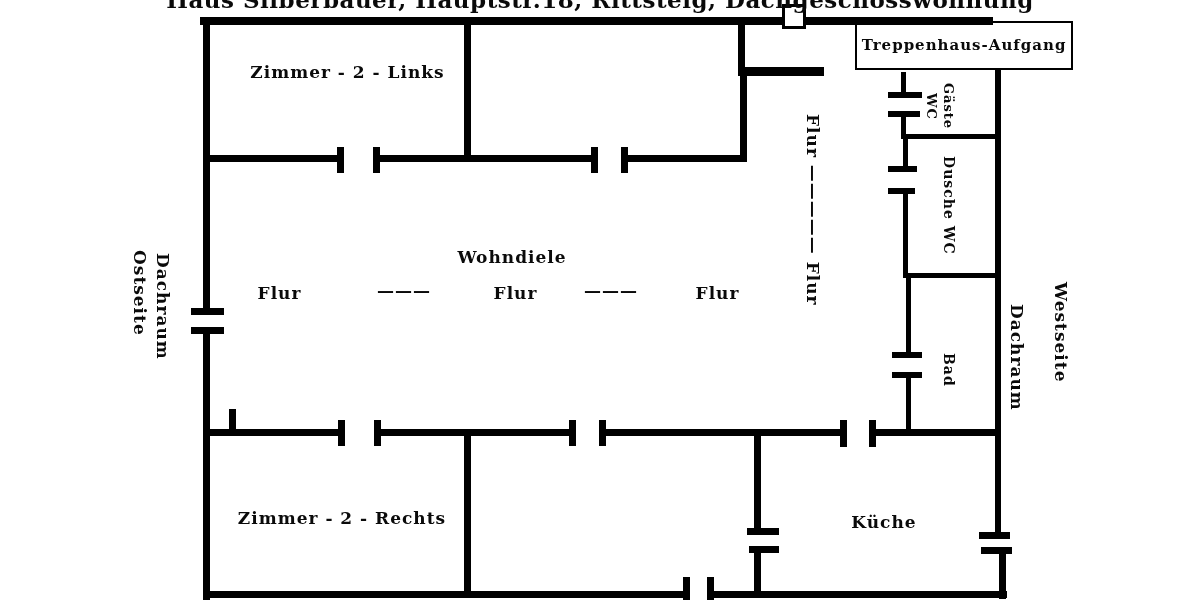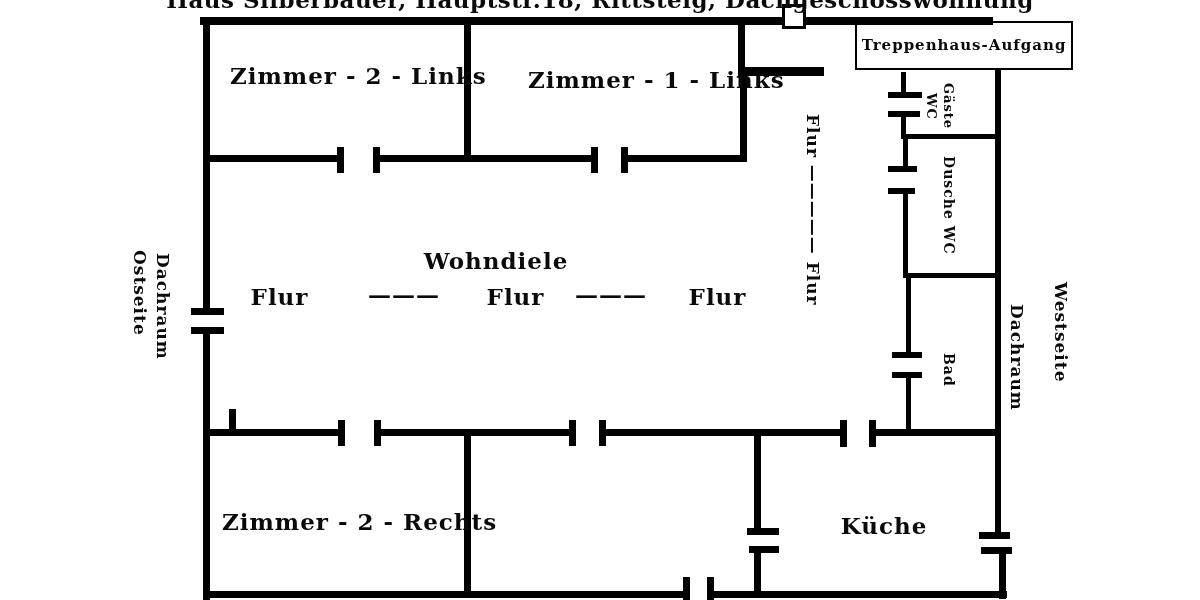--- a/index.html
+++ b/index.html
@@ -1,20 +1,20 @@
 <!DOCTYPE html>
 <html><head>
 <meta charset="utf-8">
 <style>
   html,body{margin:0;padding:0;background:#fff;}
   #plan{position:relative;width:1200px;height:600px;background:#fff;overflow:hidden;
         font-family:"DejaVu Serif","Liberation Serif",serif;color:#0a0a0a;}
   .w{position:absolute;background:#000;z-index:2;}
   .lbl{position:absolute;font-weight:bold;z-index:4;white-space:nowrap;letter-spacing:1px;}
-  .room{font-size:23px;text-align:center;}
+  .room{font-size:17px;text-align:center;}
   .vlbl{position:absolute;font-weight:bold;z-index:4;writing-mode:vertical-rl;
         text-align:center;letter-spacing:1px;}
   .pre{white-space:pre-line;}
   .box{position:absolute;background:#fff;border:2px solid #000;box-sizing:border-box;}
 </style>
 </head>
 <body>
 
 <div id="plan">
 
@@ -76,22 +76,21 @@
   <div class="w" style="left:599px;top:420px;width:7px;height:26px;"></div>
   <div class="w" style="left:604px;top:429px;width:239px;height:7px;"></div>
   <div class="w" style="left:840px;top:420px;width:7px;height:27px;"></div>
   <div class="w" style="left:464px;top:432px;width:7px;height:166px;"></div>
   <div class="w" style="left:754px;top:432px;width:7px;height:99px;"></div>
   <div class="w" style="left:747px;top:528px;width:32px;height:7px;"></div>
   <div class="w" style="left:749px;top:546px;width:30px;height:7px;"></div>
   <div class="w" style="left:754px;top:553px;width:7px;height:45px;"></div>
 
   <div class="lbl room" style="left:230px;top:62px;width:235px;">Zimmer - 2 - Links</div>
-  <div class="lbl room" style="left:528px;top:66px;width:235px;">Zimmer - 1 - Links</div>
-  <div class="lbl room" style="left:386px;top:247px;width:220px;">Wohndiele</div>
+  <div class="lbl room" style="left:402px;top:247px;width:220px;">Wohndiele</div>
   <div class="lbl room" style="left:222px;top:508px;width:240px;">Zimmer - 2 - Rechts</div>
   <div class="lbl room" style="left:828px;top:512px;width:112px;">Küche</div>
 
   <div class="lbl room" style="left:232px;top:283px;width:95px;">Flur</div>
   <div class="lbl room" style="left:368px;top:281px;width:72px;">———</div>
   <div class="lbl room" style="left:468px;top:283px;width:95px;">Flur</div>
   <div class="lbl room" style="left:575px;top:281px;width:72px;">———</div>
   <div class="lbl room" style="left:670px;top:283px;width:95px;">Flur</div>
 
   <div class="vlbl" style="left:803px;top:112px;height:195px;font-size:17px;">Flur ————— Flur</div>

